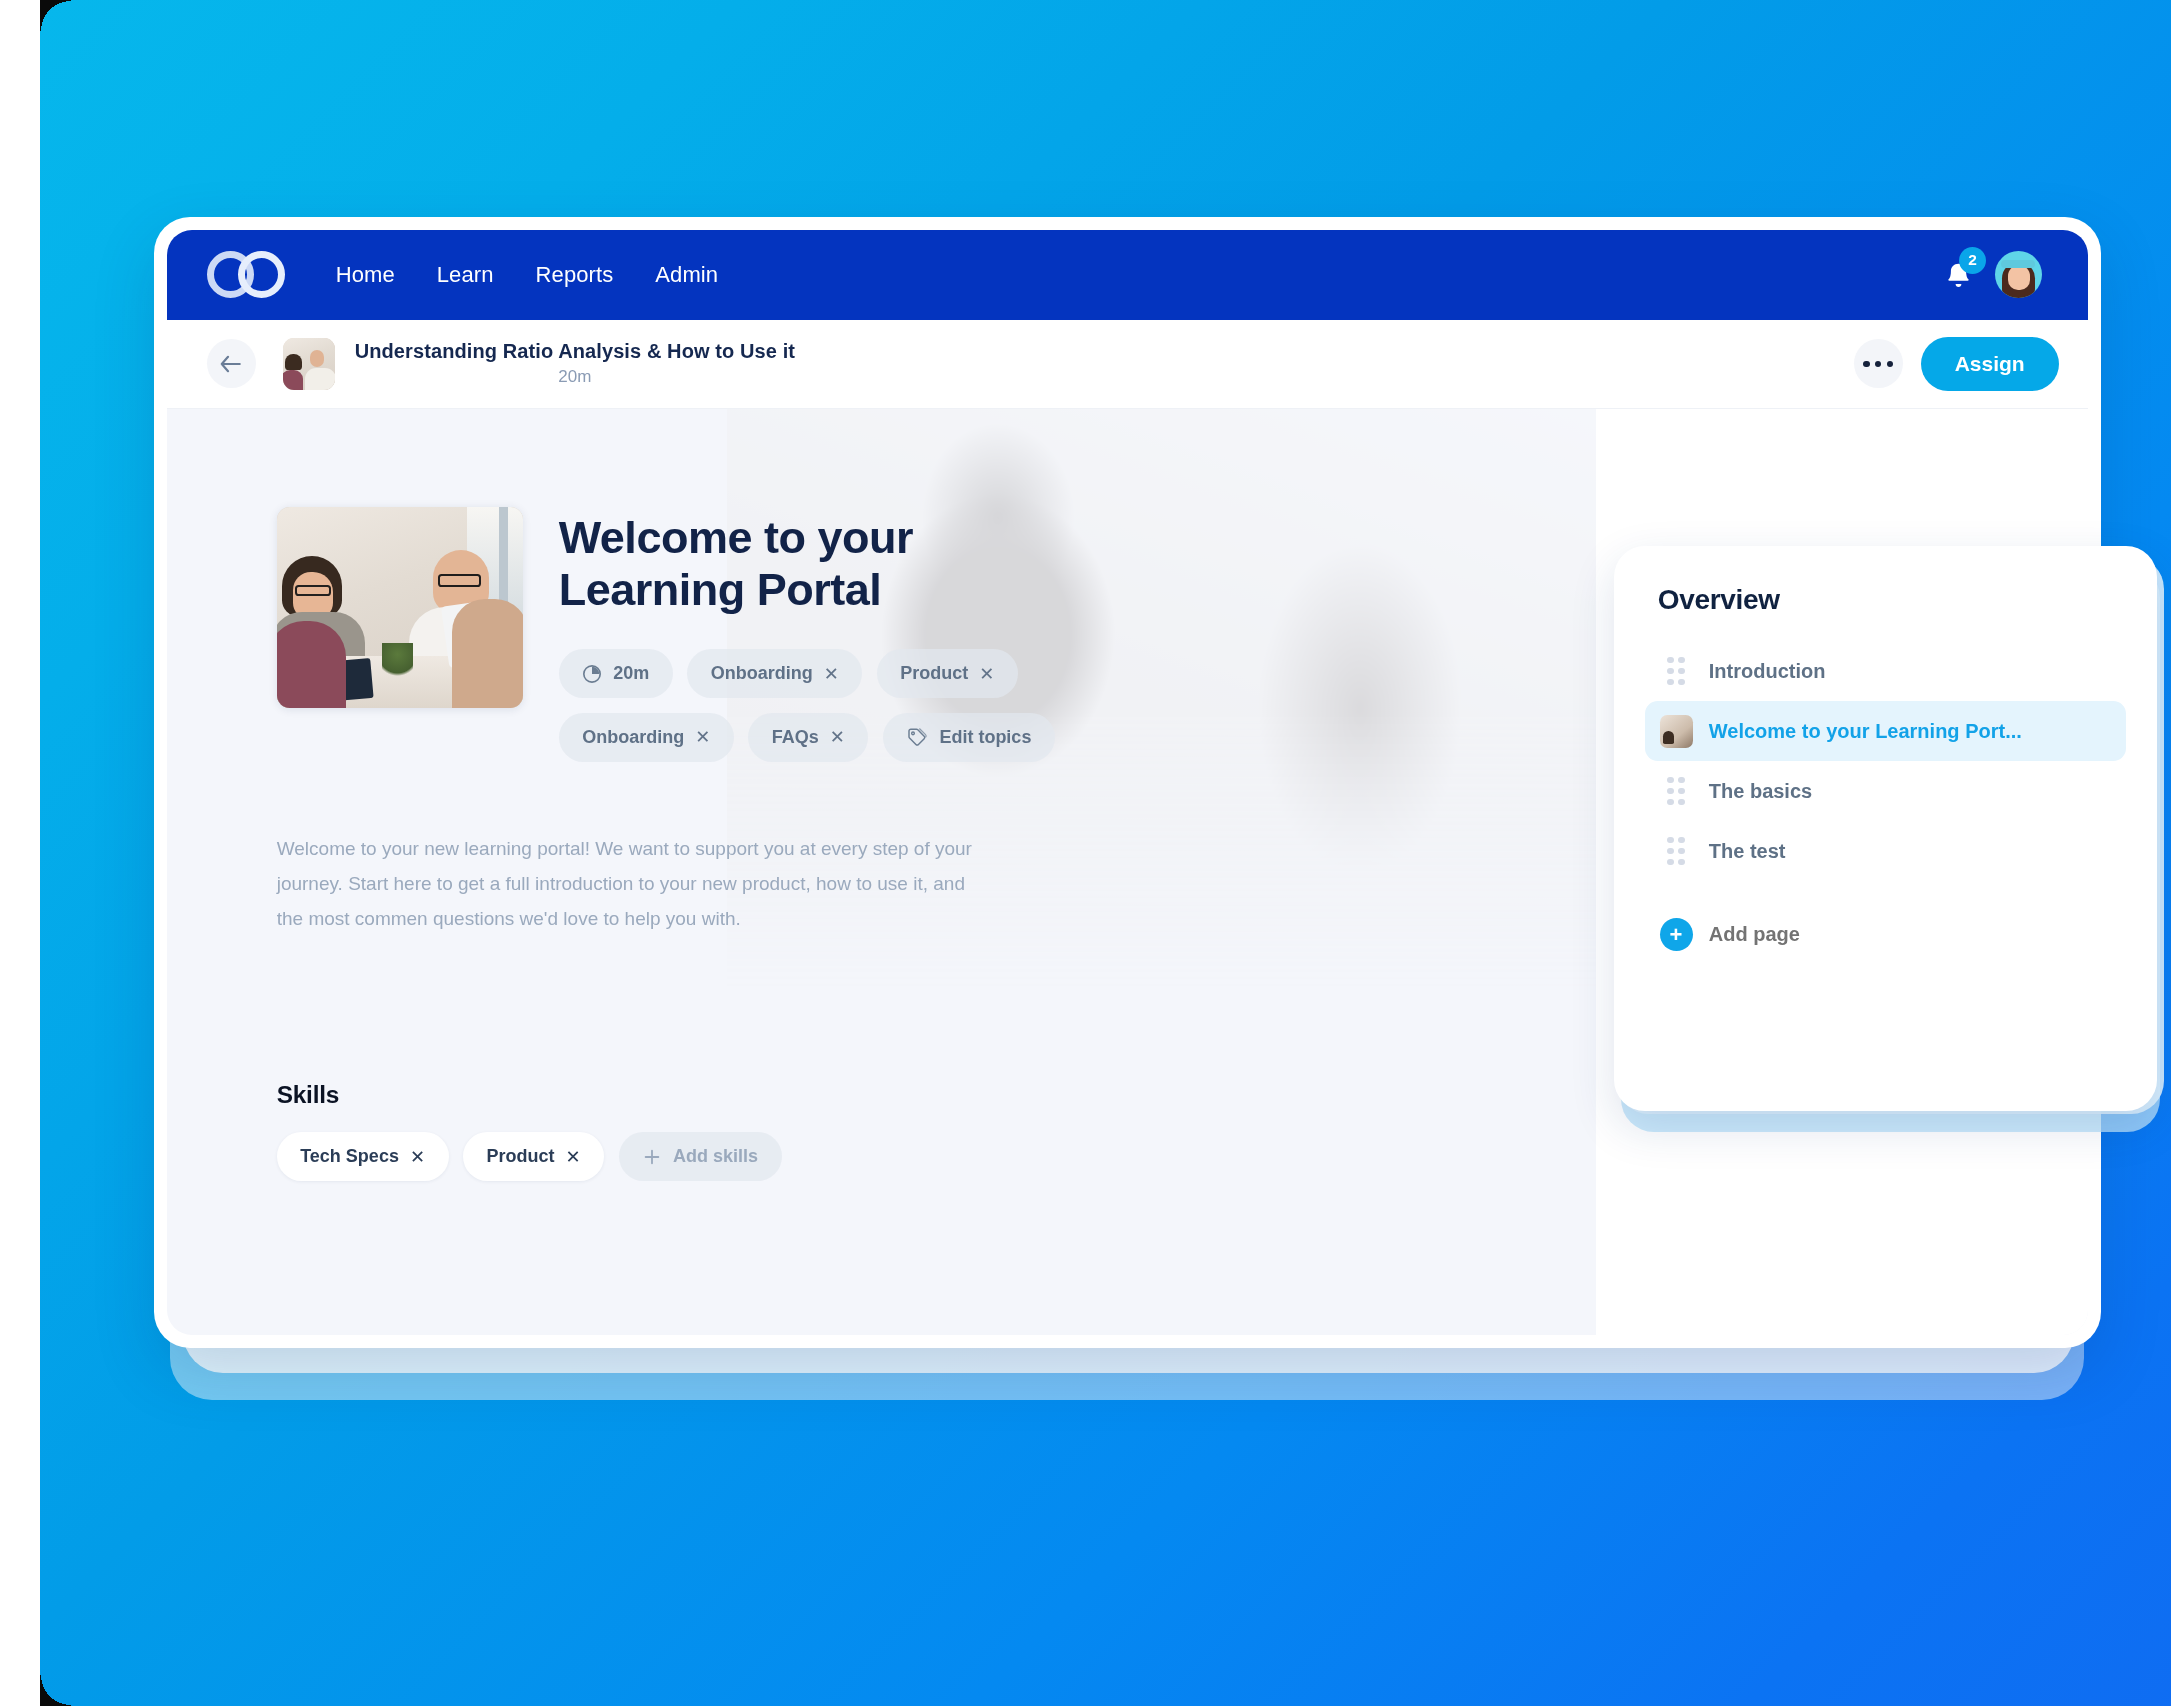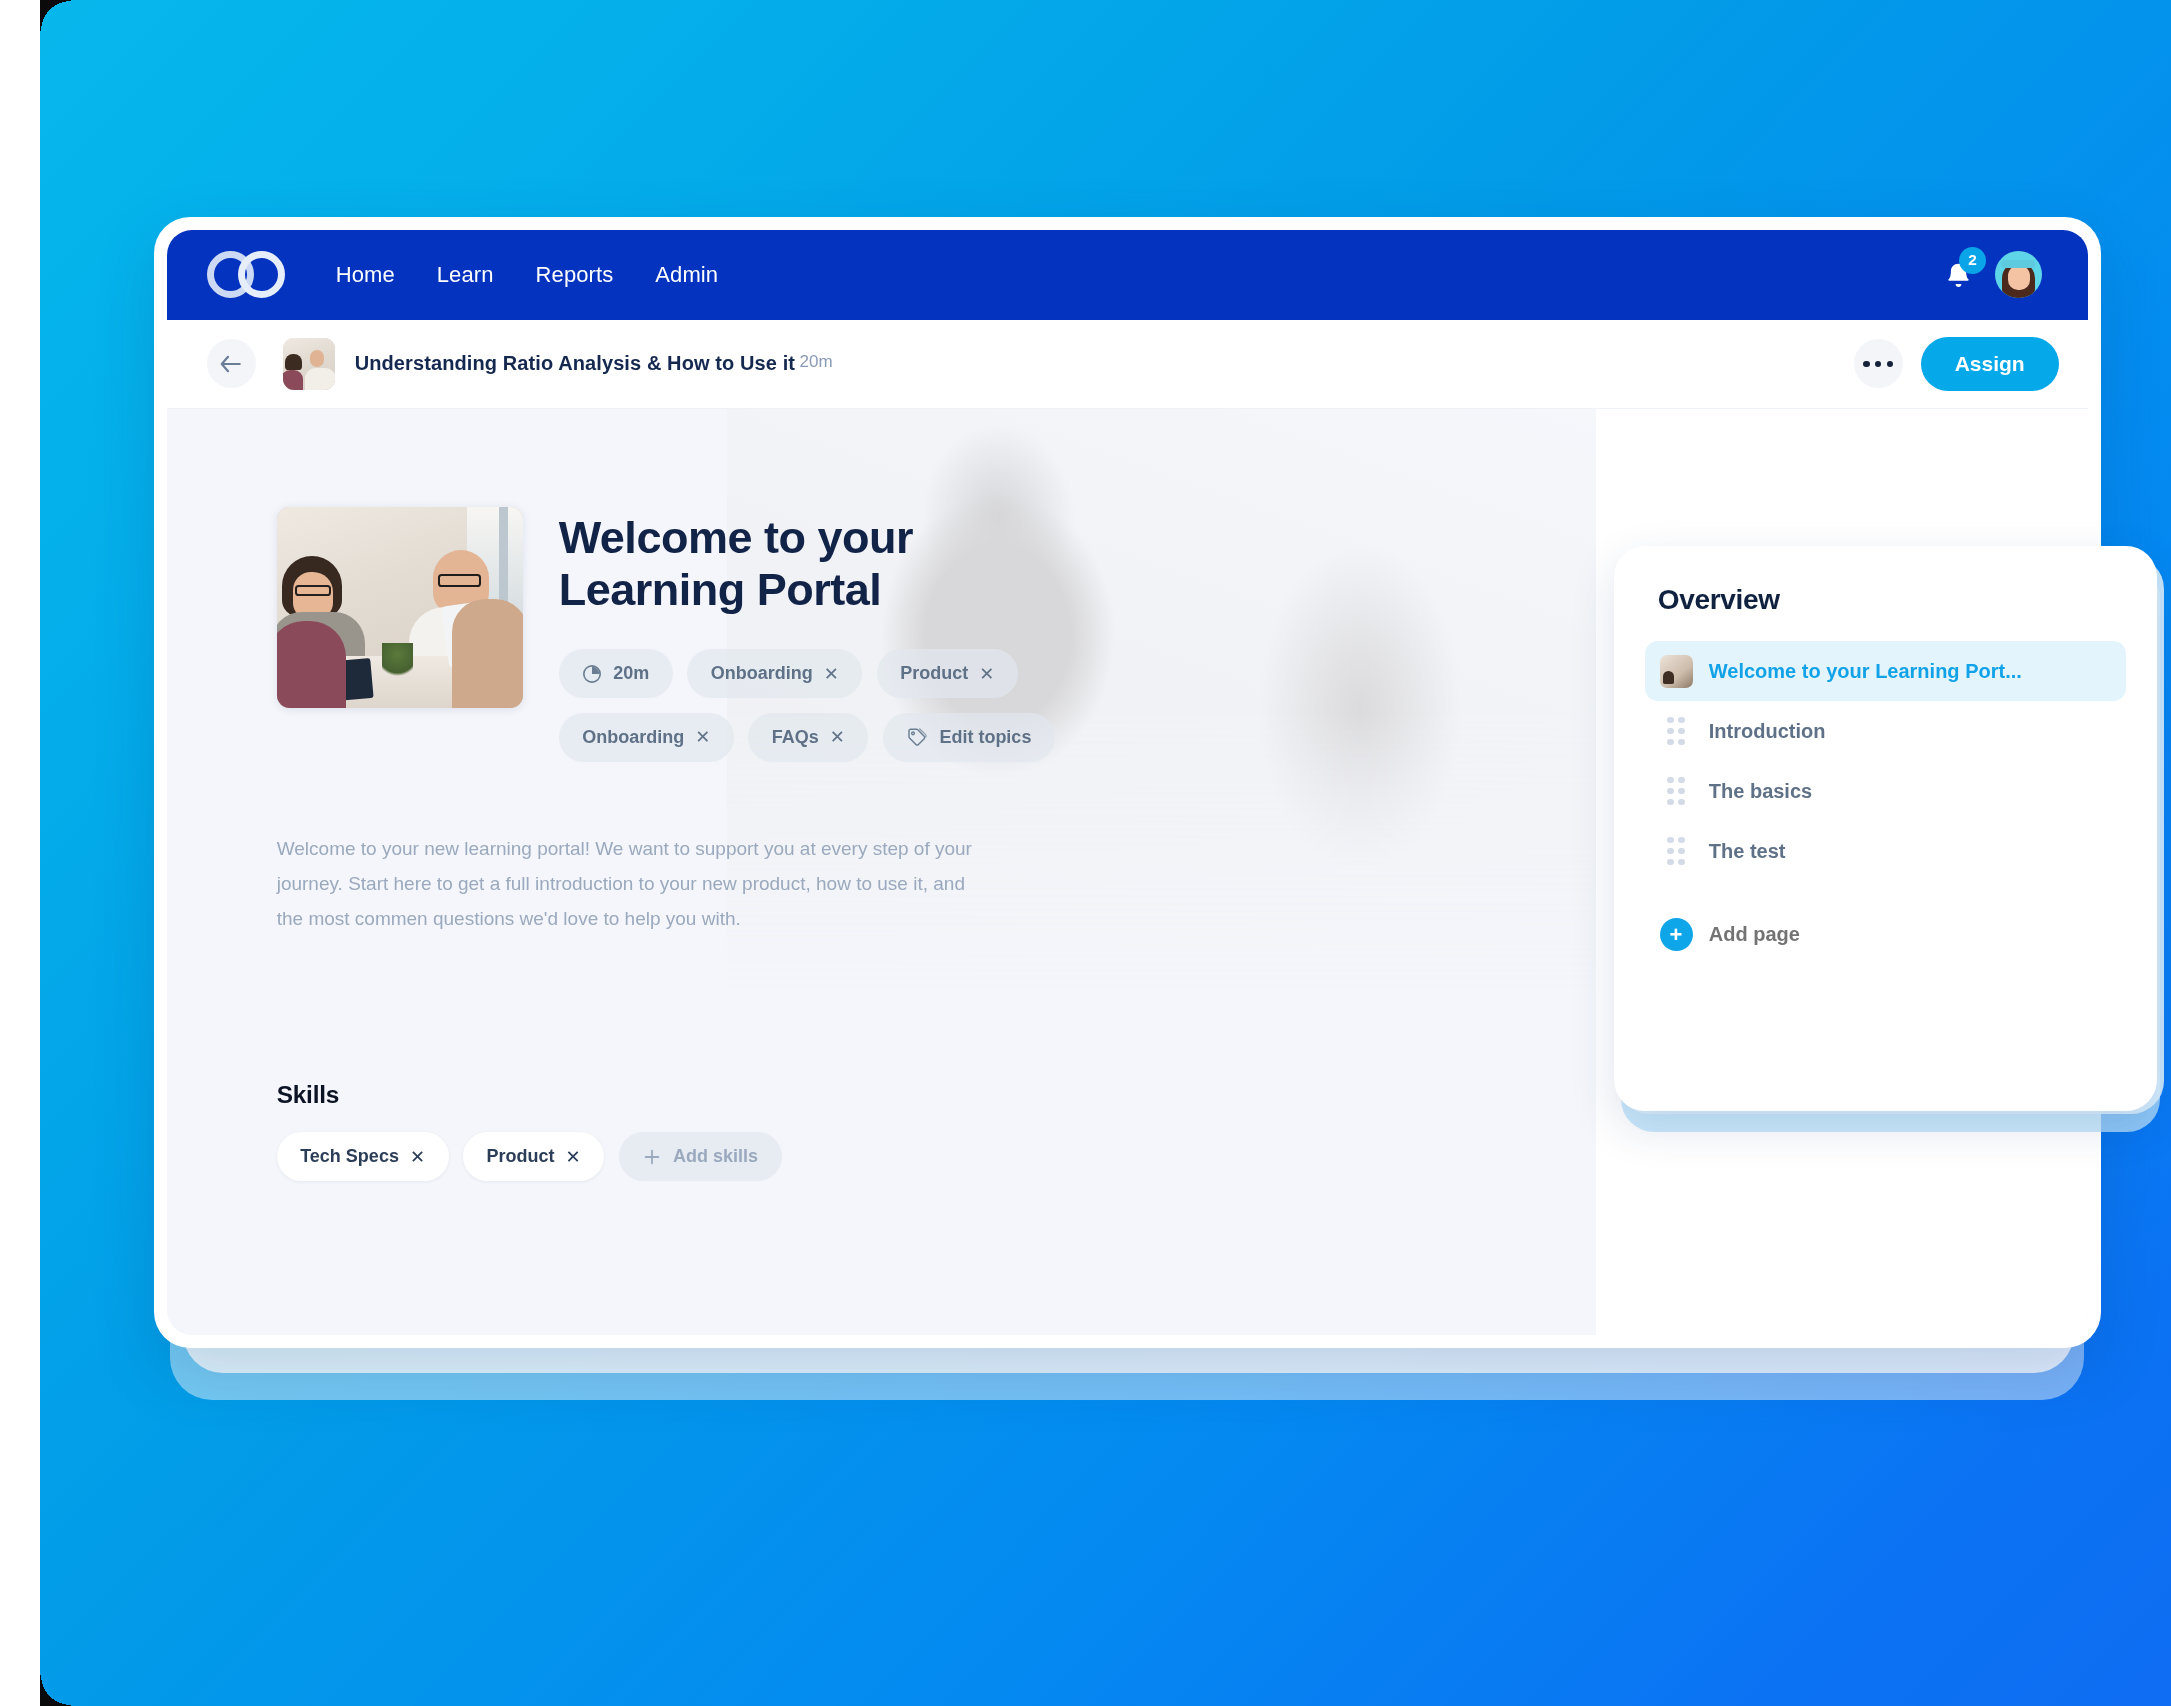--- a/index.html
+++ b/index.html
@@ -185,21 +185,21 @@
   }
   .course-thumb {
     width: 52px; height: 52px;
     border-radius: 11px;
     margin-left: 27px;
     overflow: hidden;
     flex: 0 0 auto;
     background: linear-gradient(140deg,#e9ded4,#c7b3a3);
     position: relative;
   }
-  .course-meta { margin-left: 20px; display:flex; gap: 4.5px; }
+  .course-meta { margin-left: 20px; display:flex; flex-direction: column; gap: 4.5px; align-items: center; }
   .course-title {
     font-size: 20px; font-weight: 700; color: #152850; letter-spacing: 0.1px;
   }
   .course-dur { font-size: 17px; color: #8a9bb4; }
   .subheader-right { margin-left: auto; display:flex; align-items:center; gap: 18px; }
   .ellipsis-btn {
     width: 49px; height: 49px; border-radius: 50%;
     background: #f3f5f9; display:flex;align-items:center;justify-content:center; gap:5.4px;
     cursor:pointer;
   }
@@ -592,35 +592,35 @@
   </div>
 
   <div class="overview-shadow"></div>
   <div class="overview-shadow2"></div>
 
   <div class="overview">
     <h3>Overview</h3>
 
     <div class="ov-list">
 
+      <div class="ov-item">
+        <span class="drag">
+          <span></span>
+            <span></span>
+            <span></span>
+            <span></span>
+            <span></span>
+            <span></span>
+        </span>
+        <span class="ov-label">Introduction</span>
+      </div>
+
       <div class="ov-item active">
         <span class="ov-thumb"></span>
         <span class="ov-label">Welcome to your Learning Port...</span>
-      </div>
-
-      <div class="ov-item">
-        <span class="drag">
-          <span></span>
-            <span></span>
-            <span></span>
-            <span></span>
-            <span></span>
-            <span></span>
-        </span>
-        <span class="ov-label">Introduction</span>
       </div>
 
       <div class="ov-item">
         <span class="drag">
           <span></span>
             <span></span>
             <span></span>
             <span></span>
             <span></span>
             <span></span>

